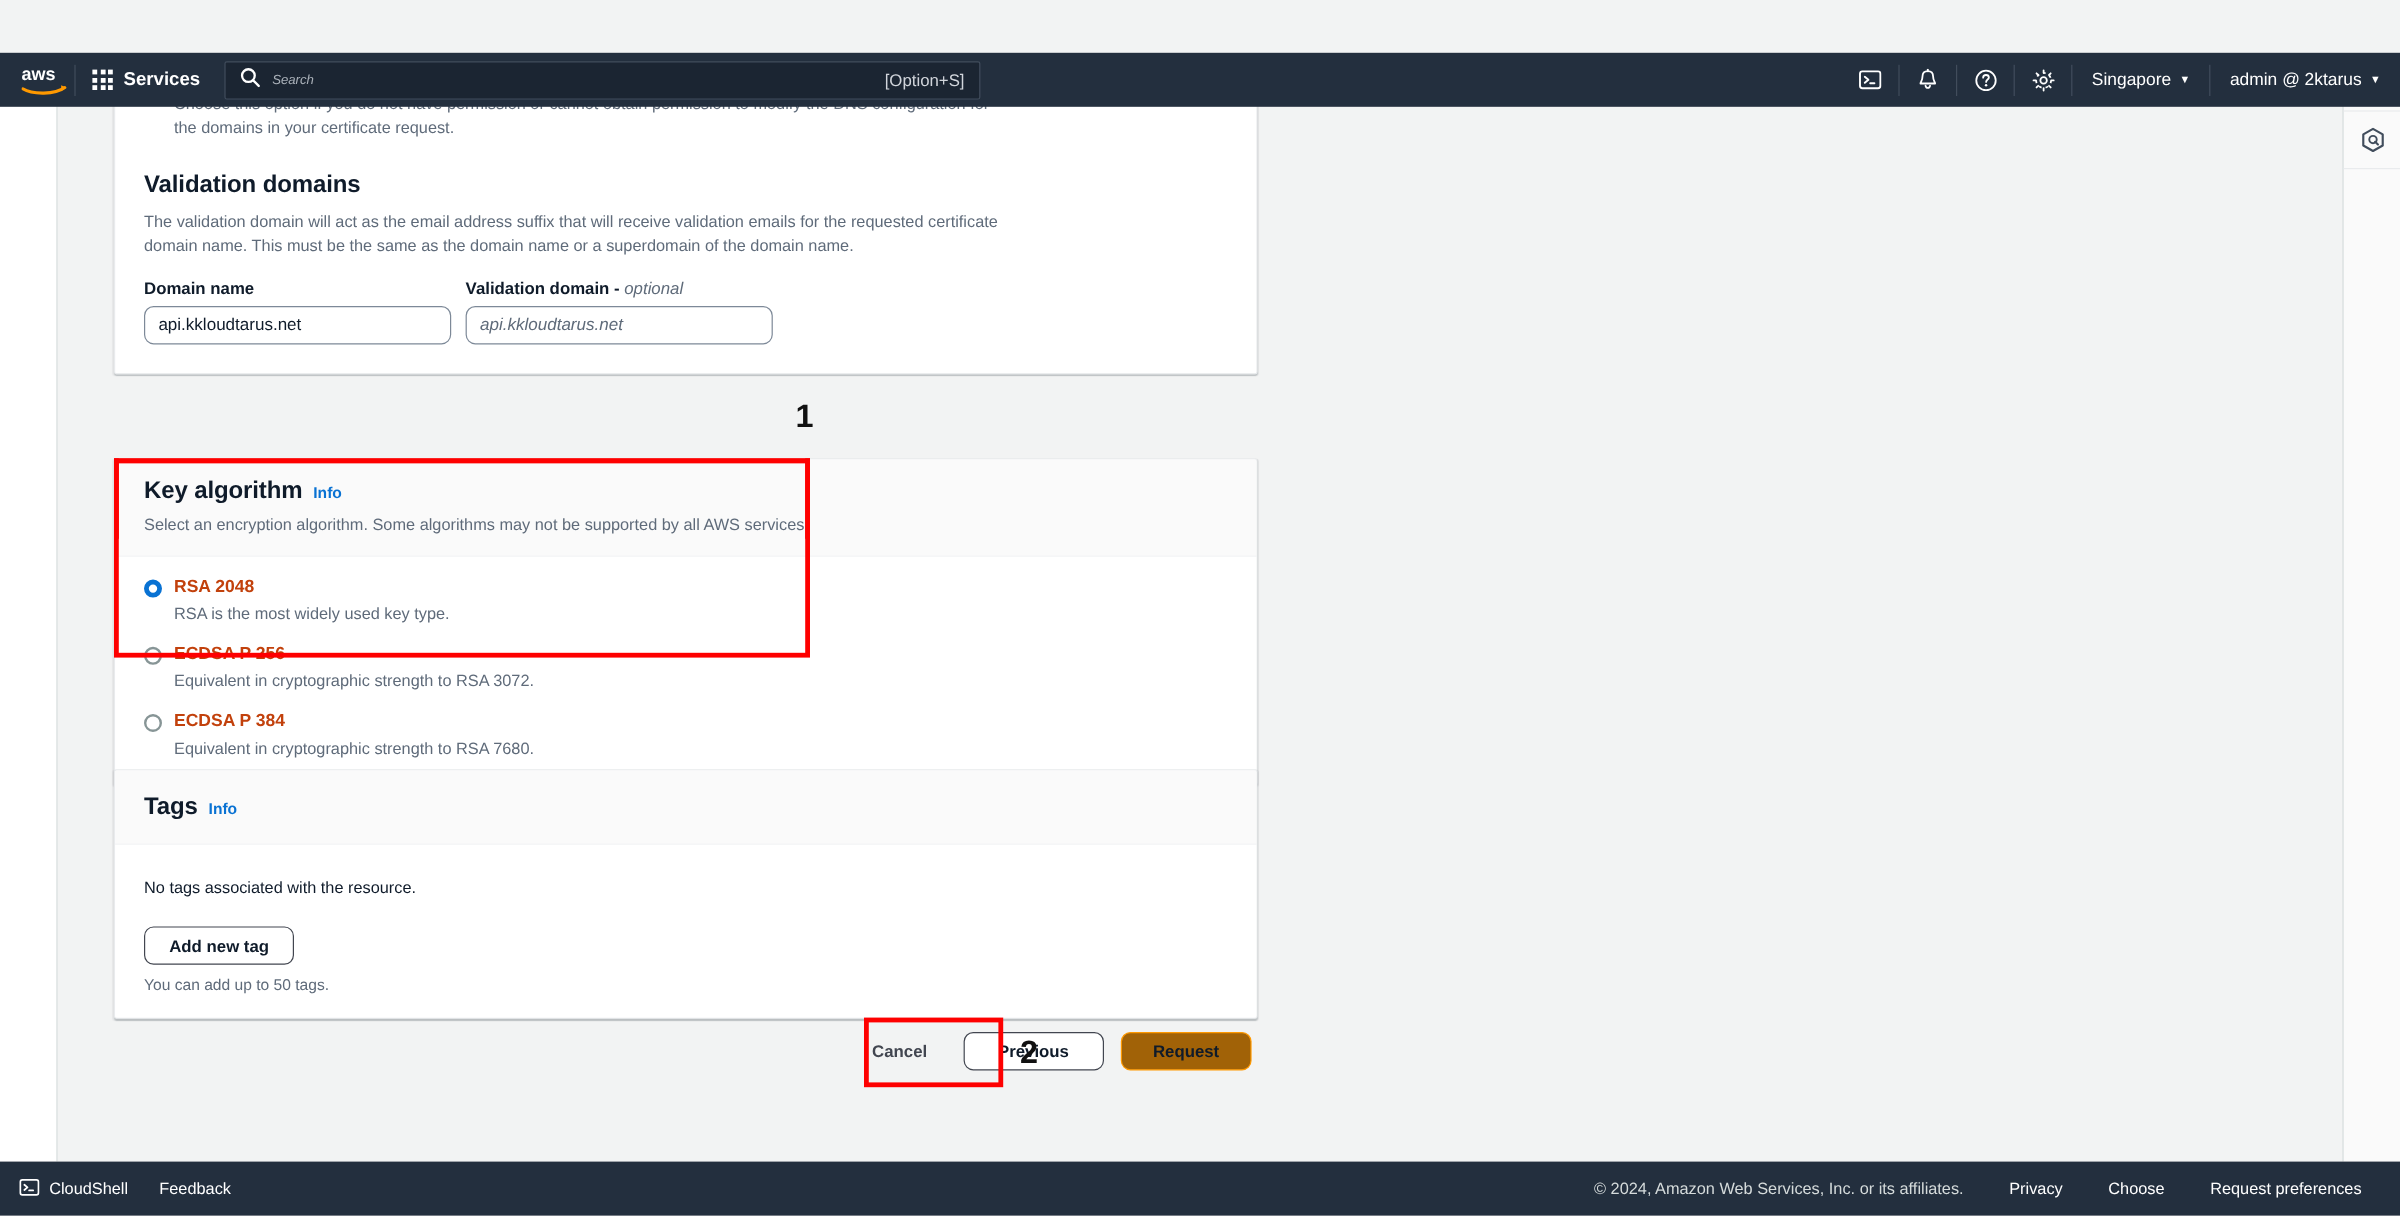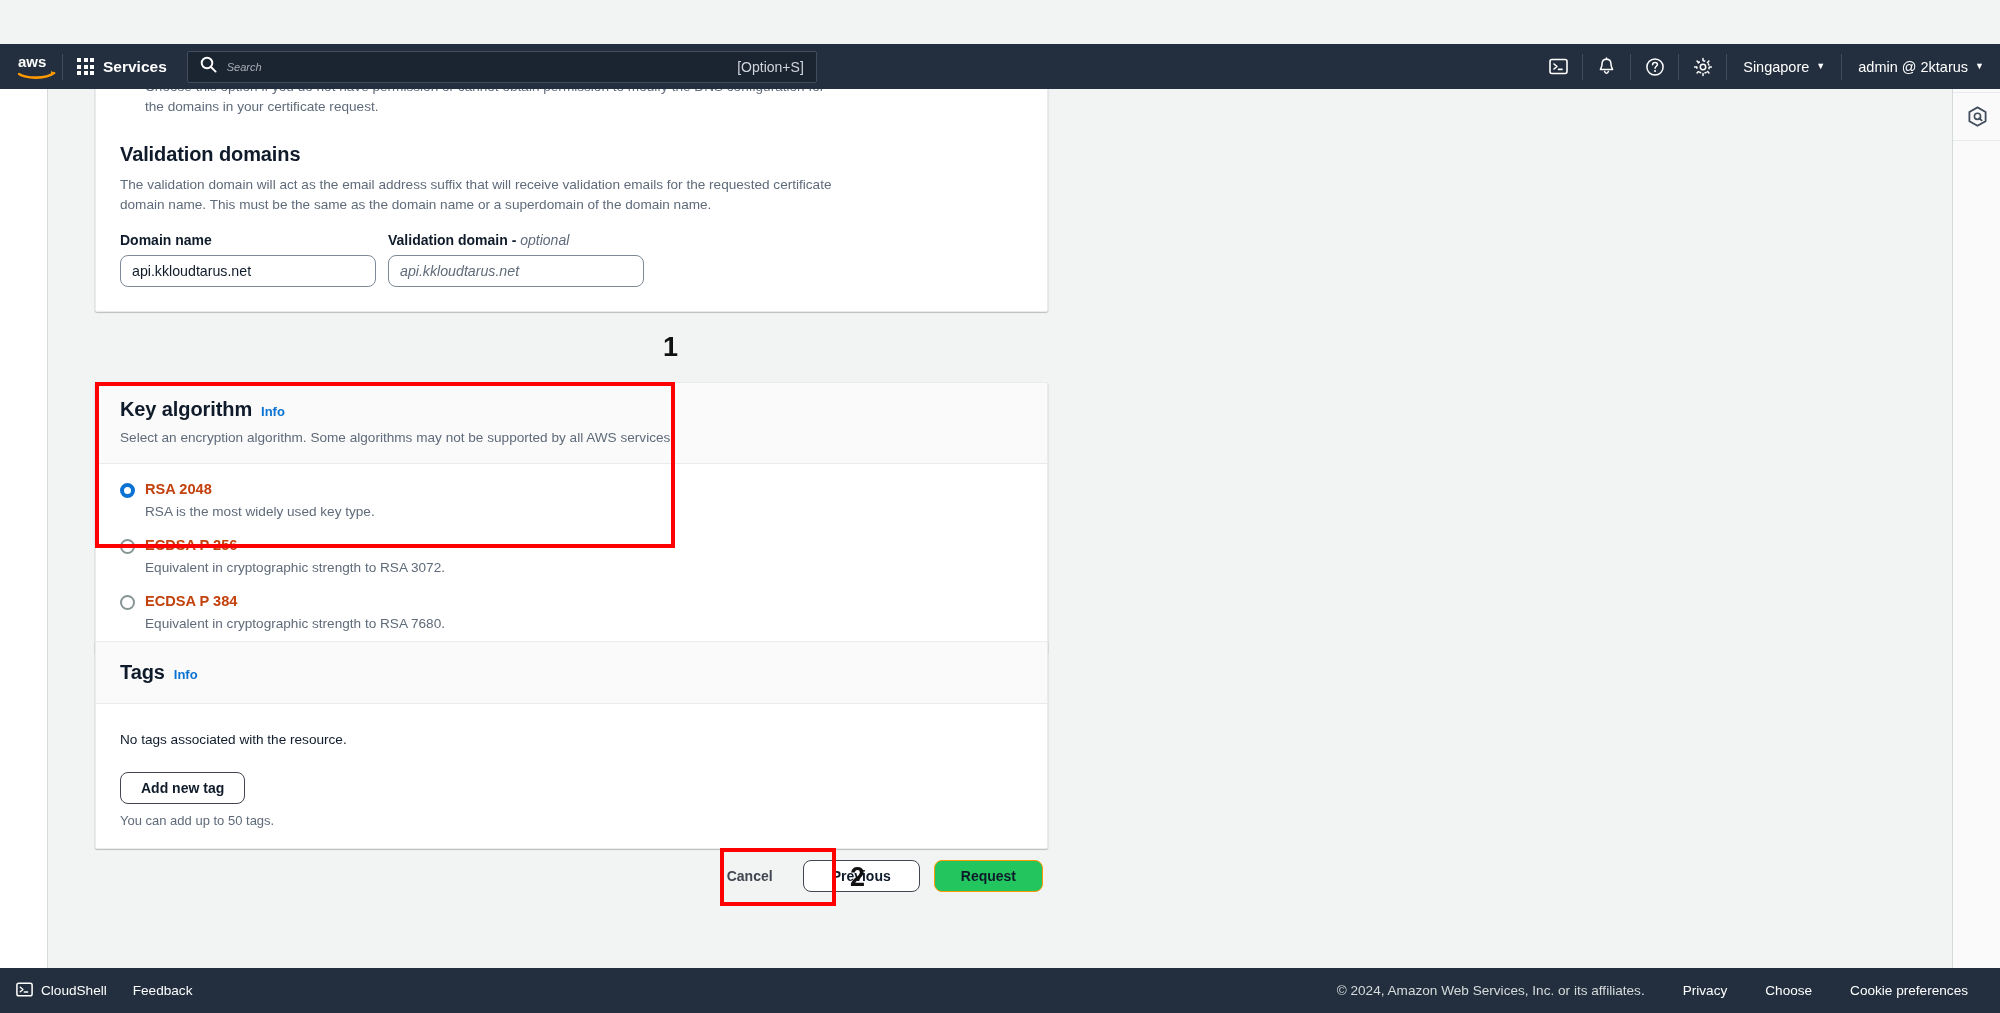--- a/index.html
+++ b/index.html
@@ -156,21 +156,21 @@
     position: absolute; top: 815px; left: 0; width: 1018px;
     display: flex; align-items: center; justify-content: flex-end; gap: 0;
   }
   .btn-link {
     height: 32px; display: inline-flex; align-items: center; padding: 0 20px;
     font-size: 14px; font-weight: 700; color: #424650; cursor: pointer;
   }
   .btn-primary {
     display: inline-flex; align-items: center; justify-content: center;
     height: 32px; padding: 0 20px;
-    background: #22c55e; border: 1px solid #ff9900; border-radius: 8px;
+    background: #a16207; border: 1px solid #ff9900; border-radius: 8px;
     font-size: 14px; font-weight: 700; color: #0f1b2a; cursor: pointer;
   }
 
   
   .anno-box {
     position: absolute; border: 4px solid #fe0000; pointer-events: none; z-index: 30;
   }
   .anno-num {
     position: absolute; font-size: 27px; font-weight: 700; color: #111;
     z-index: 30; font-family: "Liberation Sans", sans-serif;
@@ -408,15 +408,15 @@
           </svg>
       </span>
       <span>CloudShell</span>
     </div>
     <div class="bb-item">Feedback</div>
   </div>
   <div class="bb-right">
     <span class="bb-copy">© 2024, Amazon Web Services, Inc. or its affiliates.</span>
     <span class="bb-item">Privacy</span>
     <span class="bb-item">Choose</span>
-    <span class="bb-item">Cookie preferences</span>
+    <span class="bb-item">Request preferences</span>
   </div>
 </div>
 
 </body></html>

